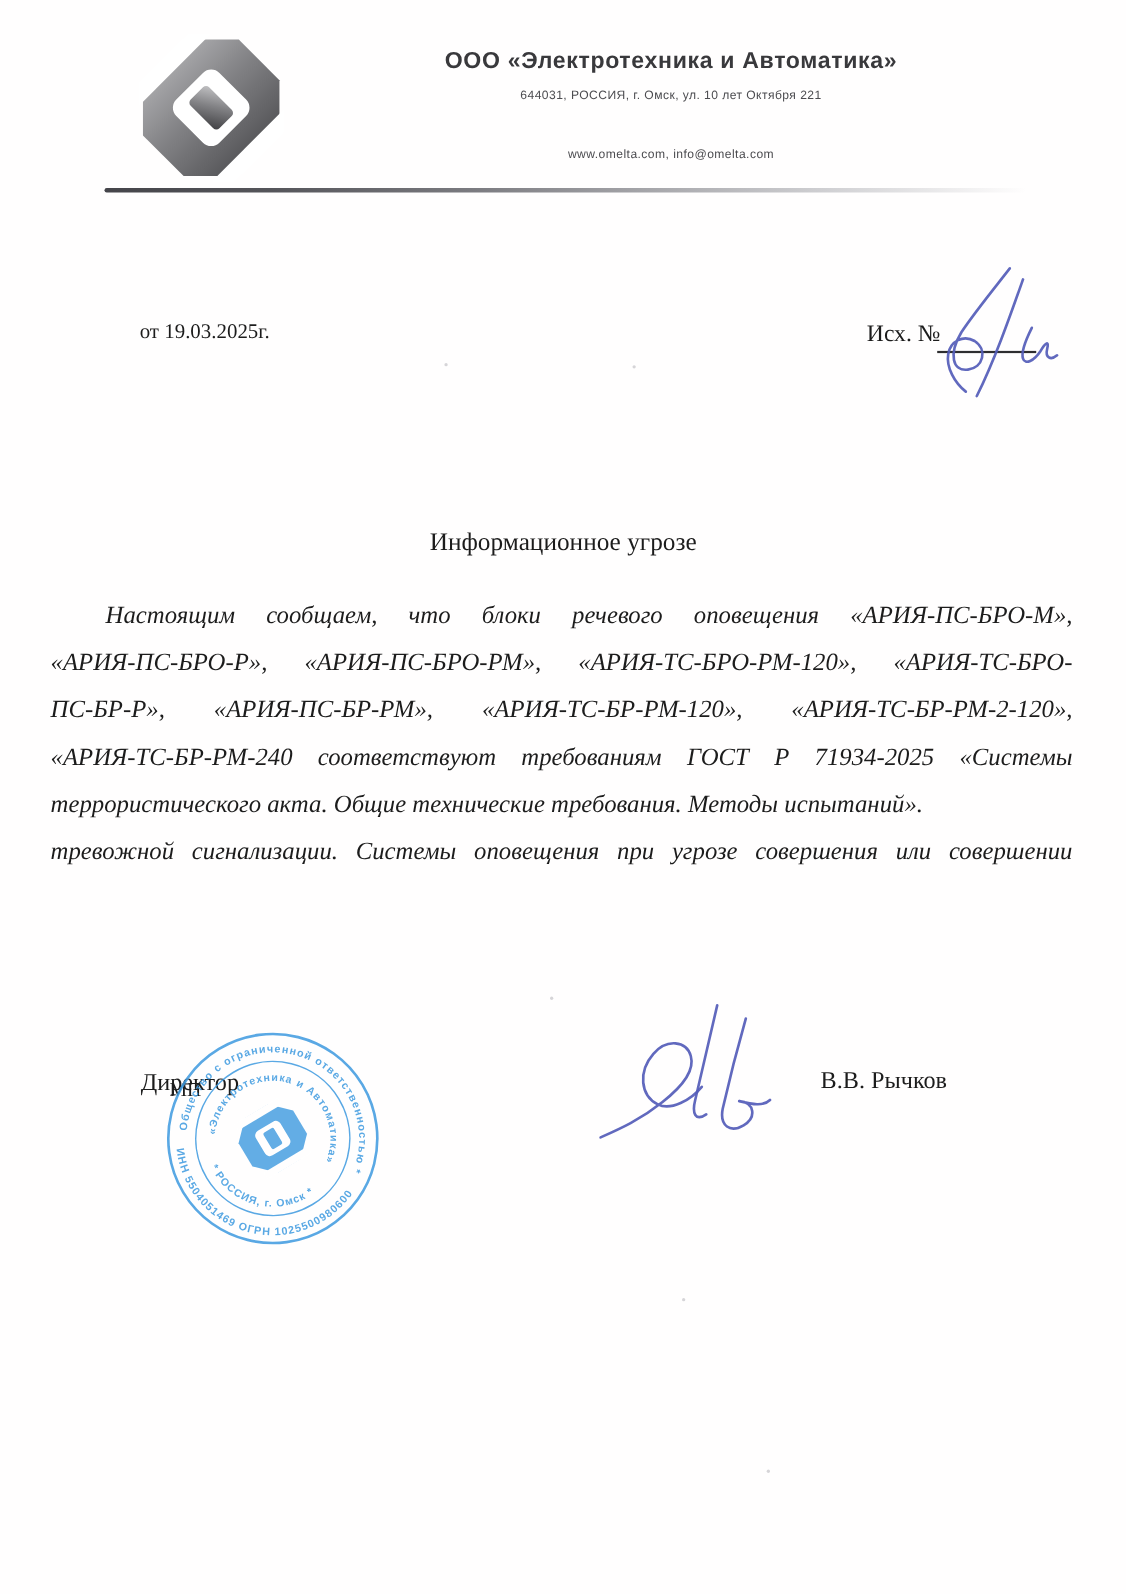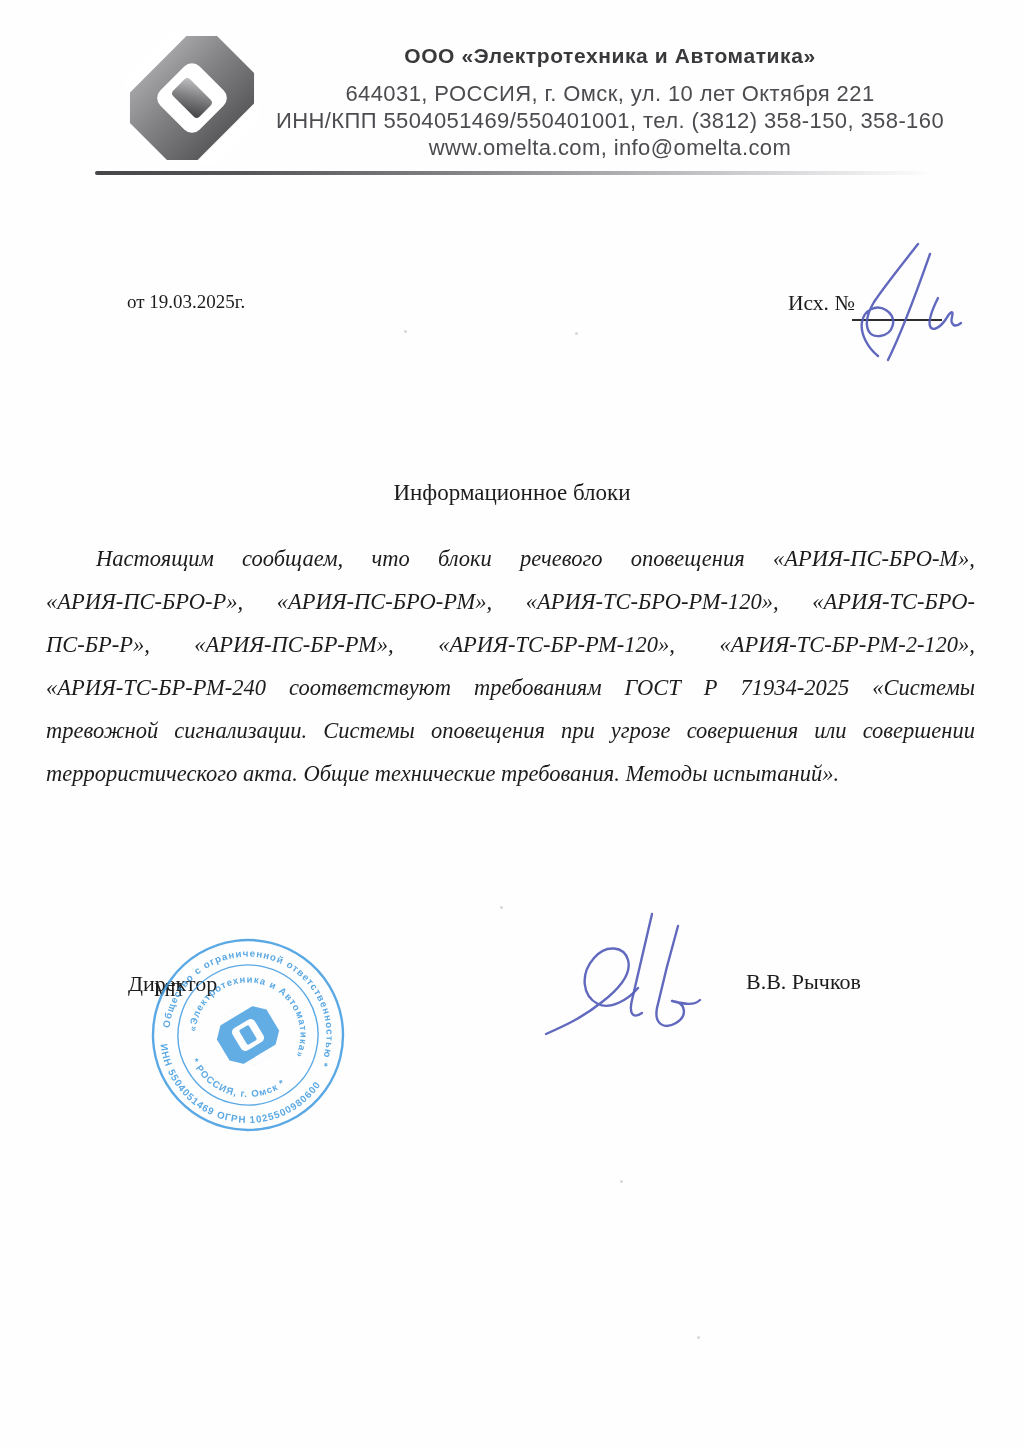--- a/index.html
+++ b/index.html
@@ -4,21 +4,21 @@
 <style>
   html,body{margin:0;padding:0;background:#ffffff;}
   .page{position:relative;width:1024px;height:1449px;background:#fffefe;overflow:hidden;
         font-family:"Liberation Serif", serif;color:#1c1c1c;}
 
   
   .logo{position:absolute;left:126px;top:31px;width:132px;height:134px;}
   .hdr{position:absolute;left:240px;width:740px;text-align:center;
        font-family:"Liberation Sans", sans-serif;}
   .company{top:44px;font-size:21px;font-weight:bold;letter-spacing:0.6px;color:#39393c;}
-  .sub{font-size:22px;letter-spacing:0.4px;color:#4c4c50;}
+  .sub{font-size:11px;letter-spacing:0.4px;color:#4c4c50;}
   .a1{top:81px;} .a2{top:108px;} .a3{top:135px;}
   .divider{position:absolute;left:95px;top:171px;width:838px;height:4px;border-radius:2px;
     background:linear-gradient(to right,#45454a 0%,#55555a 18%,#7b7b80 40%,#a8a8ac 60%,#cfcfd2 78%,rgba(236,236,238,0) 100%);}
 
   
   .dateline{position:absolute;left:127px;top:291px;font-size:19px;}
   .outgoing{position:absolute;left:788px;top:291px;font-size:21.5px;}
   .outline{position:absolute;left:852px;top:319px;width:90px;height:0;border-bottom:2px solid #2e2e30;}
   .outhand{position:absolute;left:828px;top:232px;width:140px;height:135px;}
 
@@ -59,41 +59,40 @@
     </defs>
     <path d="M 31,3 L 69,3 L 97,31 L 97,69 L 69,97 L 31,97 L 3,69 L 3,31 Z" fill="url(#lg)"></path>
     <line x1="47" y1="-6" x2="-6" y2="47" stroke="#ffffff" stroke-width="11"></line>
     <line x1="106" y1="53" x2="53" y2="106" stroke="#ffffff" stroke-width="11"></line>
     <rect x="29" y="29" width="42" height="42" rx="8" transform="rotate(45 50 50)" fill="#ffffff"></rect>
     <rect x="36" y="41" width="28" height="18" rx="3" transform="rotate(45 50 50)" fill="url(#lg)"></rect>
   </svg>
 
   <div class="hdr company">ООО «Электротехника и Автоматика»</div>
   <div class="hdr sub a1">644031, РОССИЯ, г. Омск, ул. 10 лет Октября 221</div>
-  <div class="hdr sub a2">ИНН/КПП 5504051469/550401001, тел. (3812) 358-150, 358-160</div>
   <div class="hdr sub a3">www.omelta.com, info@omelta.com</div>
   <div class="divider"></div>
 
   <div class="dateline">от 19.03.2025г.</div>
   <div class="outgoing">Исх. №</div>
   <div class="outline"></div>
   <svg class="outhand" viewBox="0 0 140 135">
     <path class="ink" d="M 90,12 C 76,30 58,52 46,70 C 34,90 38,106 52,104 C 66,102 70,86 58,78 C 48,72 36,78 34,90 C 32,102 40,116 50,124"></path>
     <path class="ink" d="M 102,22 C 90,56 76,96 60,128"></path>
     <path class="ink" d="M 110,66 C 104,78 100,88 102,94 C 104,100 112,96 118,87 C 122,80 126,77 124,85 C 122,93 127,96 133,91"></path>
   </svg>
 
-  <div class="title">Информационное блоки</div>
+  <div class="title">Информационное угрозе</div>
   <div class="body">
     <div class="bline first">Настоящим сообщаем, что блоки речевого оповещения «АРИЯ-ПС-БРО-М»,</div>
     <div class="bline">«АРИЯ-ПС-БРО-Р», «АРИЯ-ПС-БРО-РМ», «АРИЯ-ТС-БРО-РМ-120», «АРИЯ-ТС-БРО-</div>
     <div class="bline">ПС-БР-Р», «АРИЯ-ПС-БР-РМ», «АРИЯ-ТС-БР-РМ-120», «АРИЯ-ТС-БР-РМ-2-120»,</div>
     <div class="bline">«АРИЯ-ТС-БР-РМ-240 соответствуют требованиям ГОСТ Р 71934-2025 «Системы</div>
+    <div class="bline last">террористического акта. Общие технические требования. Методы испытаний».</div>
     <div class="bline">тревожной сигнализации. Системы оповещения при угрозе совершения или совершении</div>
-    <div class="bline last">террористического акта. Общие технические требования. Методы испытаний».</div>
   </div>
 
   <div class="sig-pos">Директор</div>
   <div class="sig-mp">МП</div>
   <div class="sig-name">В.В. Рычков</div>
 
   <svg class="stamp" viewBox="-102 -102 204 204">
     <g transform="rotate(14)">
       <defs>
         <path id="oT" d="M -77,16 A 78.6,78.6 0 1 1 77,16"></path>

